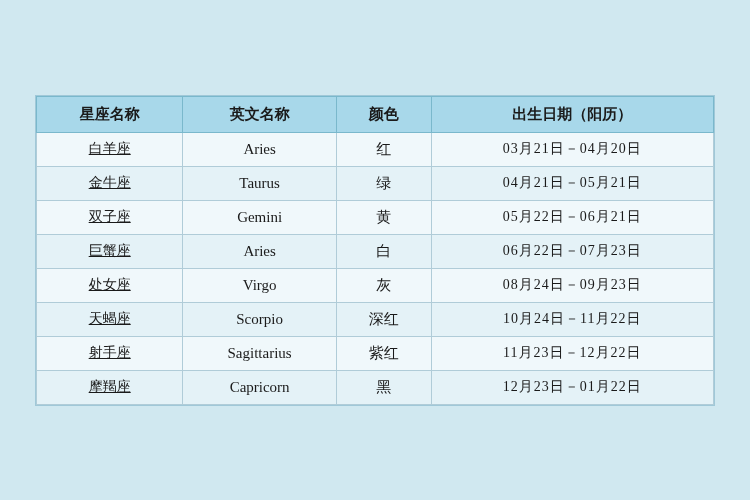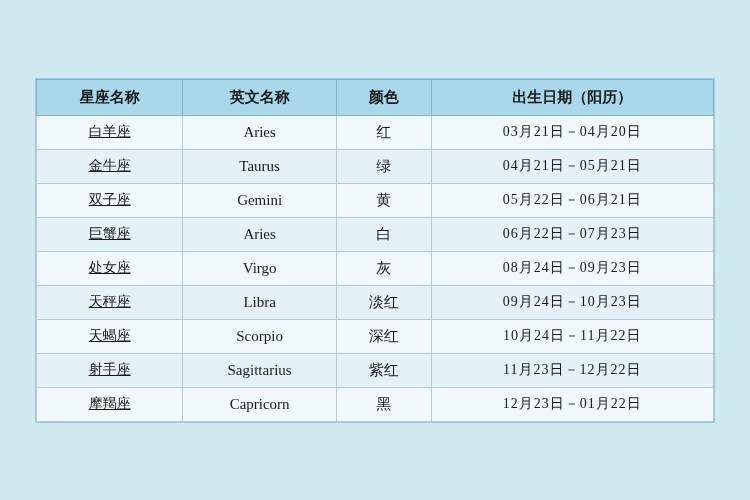--- a/index.html
+++ b/index.html
@@ -106,26 +106,20 @@
           <td>白</td>
           <td>06月22日－07月23日</td>
         </tr>
         <tr>
           <td>处女座</td>
           <td>Virgo</td>
           <td>灰</td>
           <td>08月24日－09月23日</td>
         </tr>
         <tr>
-          <td>天秤座</td>
-          <td>Libra</td>
-          <td>淡红</td>
-          <td>09月24日－10月23日</td>
-        </tr>
-        <tr>
           <td>天蝎座</td>
           <td>Scorpio</td>
           <td>深红</td>
           <td>10月24日－11月22日</td>
         </tr>
         <tr>
           <td>射手座</td>
           <td>Sagittarius</td>
           <td>紫红</td>
           <td>11月23日－12月22日</td>

